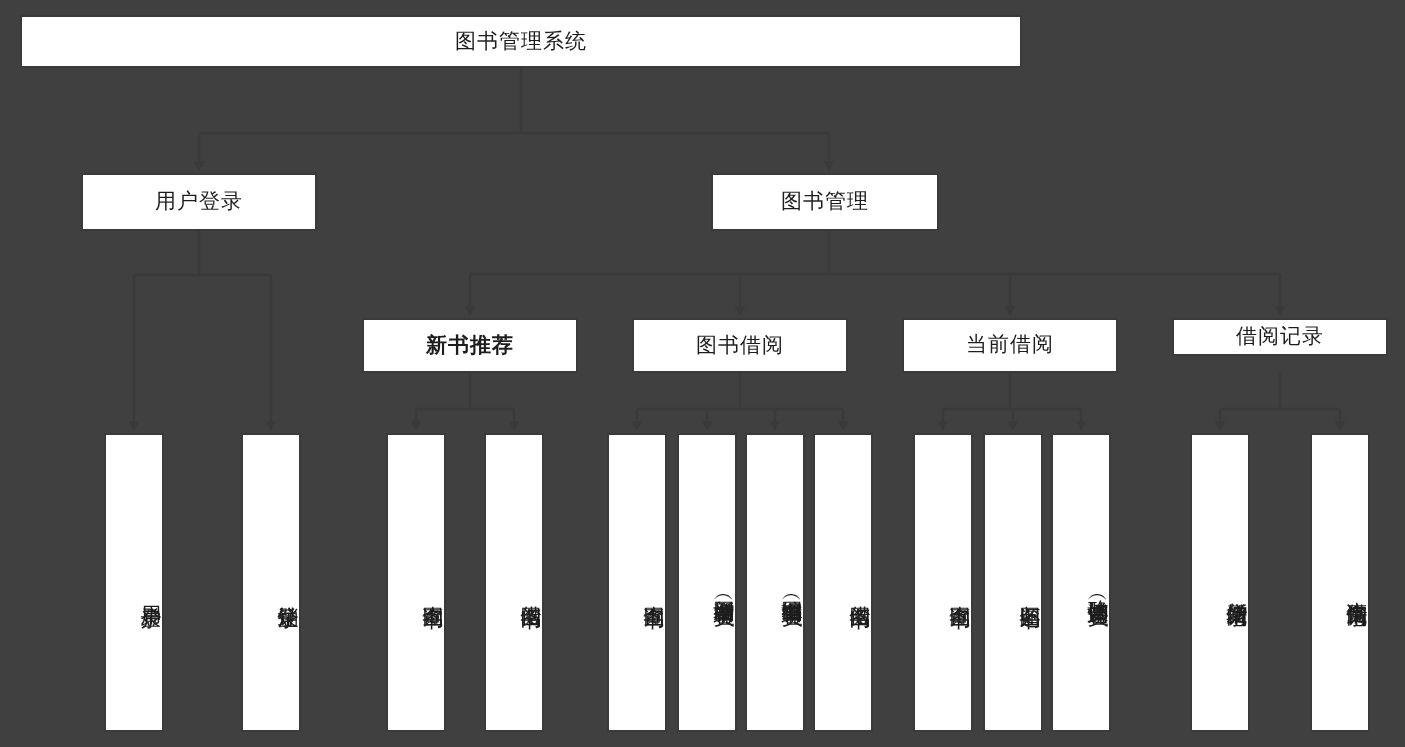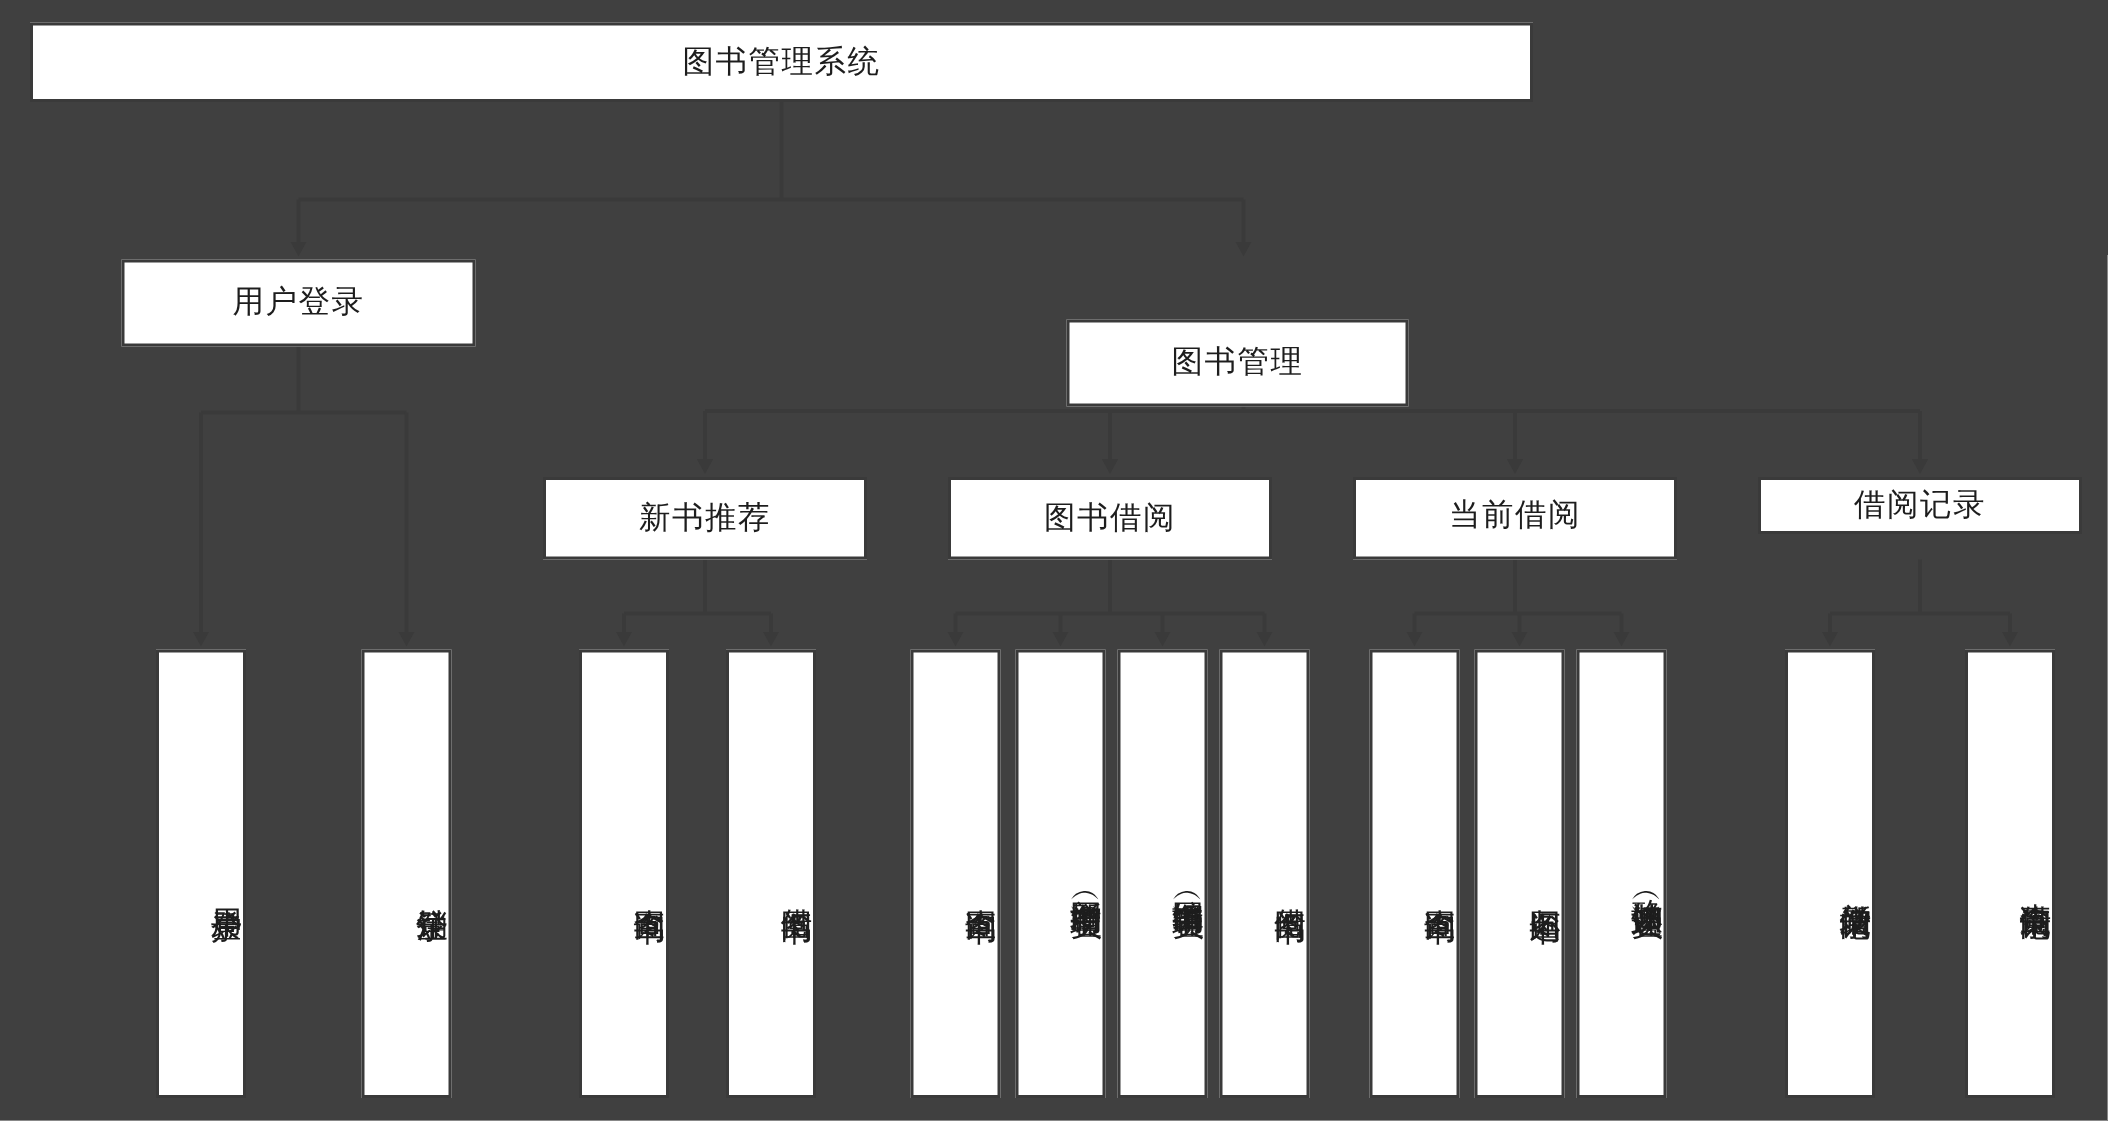--- a/index.html
+++ b/index.html
@@ -88,26 +88,26 @@
   </svg>
 
   <div class="node h" id="root-node" style="left: 20px; top: 15px; width: 1002px; height: 53px;">
     <span class="txt">图书管理系统</span>
   </div>
 
   <div id="l1">
       <div class="node h" style="left: 81px; top: 173px; width: 236px; height: 58px;">
         <span class="txt">用户登录</span>
       </div>
-      <div class="node h" style="left: 711px; top: 173px; width: 228px; height: 58px; margin-top: 40px;">
+      <div class="node h" style="left: 711px; top: 173px; width: 228px; height: 58px;">
         <span class="txt">图书管理</span>
       </div>
     </div>
   <div id="l2">
-      <div class="node h" style="left: 362px; top: 318px; width: 216px; height: 55px;">
+      <div class="node h" style="left: 362px; top: 318px; width: 216px; height: 55px; font-weight: bold;">
         <span class="txt">新书推荐</span>
       </div>
       <div class="node h" style="left: 632px; top: 318px; width: 216px; height: 55px; text-align: center;">
         <span class="txt">图书借阅</span>
       </div>
       <div class="node h" style="left: 902px; top: 318px; width: 216px; height: 55px; font-family: Liberation Mono, monospace;">
         <span class="txt">当前借阅</span>
       </div>
       <div class="node h" style="left: 1172px; top: 318px; width: 216px; height: 38px;">
         <span class="txt">借阅记录</span>

